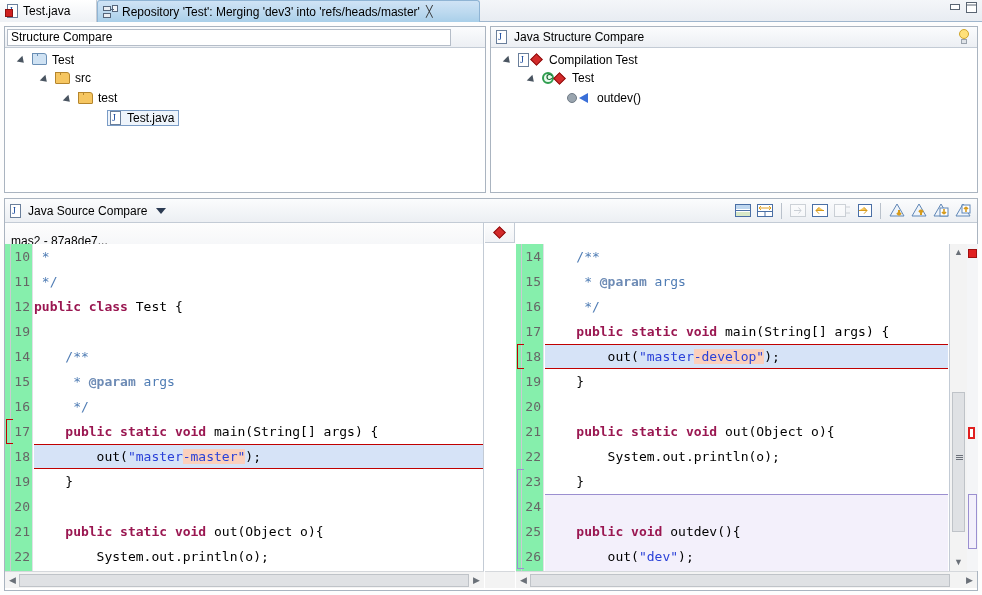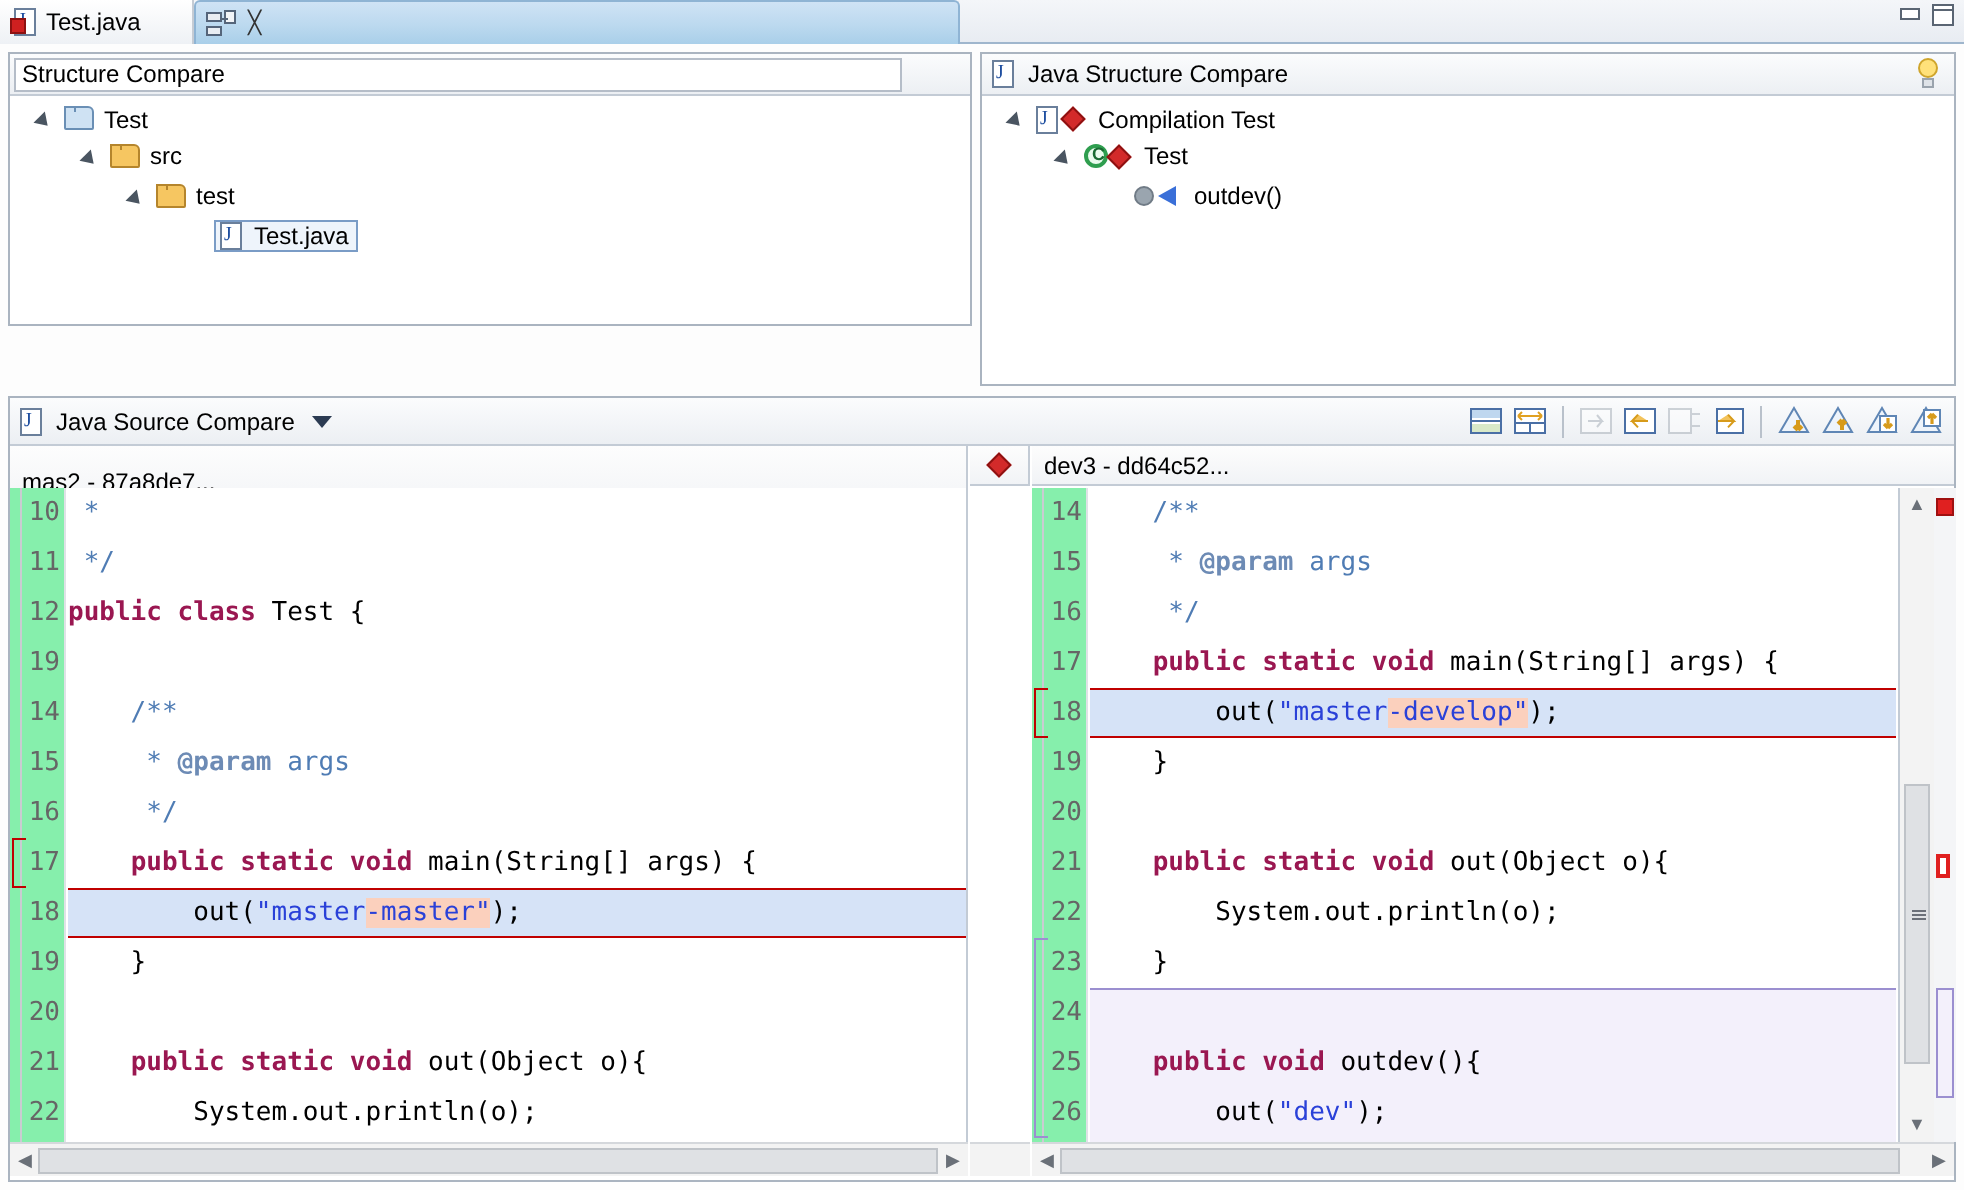--- a/index.html
+++ b/index.html
@@ -75,21 +75,21 @@
     border:1px solid #aab4c0;
   }
   .panel-hdr {
     height:21px; background:linear-gradient(#fbfcfd,#eceff3);
     border-bottom:1px solid #c3cbd5;
     display:flex; align-items:center; gap:5px; padding:0 5px;
     font-size:12px;
   }
   .panel-hdr .ttl { flex:1; }
 
-  #structCompare { left:4px; top:26px; width:482px; height:137px; }
+  #structCompare { left:4px; top:26px; width:482px; height:167px; }
   #structCompare .fieldbox {
     position:absolute; left:2px; top:2px; width:444px; height:17px;
     background:#fff; border:1px solid #b5bdc8;
   }
   #structCompare .fieldlabel {
     position:absolute; left:6px; top:3px; font-size:12px;
   }
   #structCompare .body { position:absolute; left:0; top:21px; right:0; bottom:0; background:#fff; }
 
   #javaStruct { left:490px; top:26px; width:488px; height:167px; }
@@ -230,20 +230,21 @@
       </span>
       <span class="tab-label">Test.java</span>
     </div>
     <div class="tab tab-active">
       <span class="ic ic-repo">
         <span class="b1"></span>
           <span class="b2"></span>
           <span class="b3"></span>
           <span class="ln"></span>
       </span>
+      <span class="tab-label">Repository 'Test': Merging 'dev3' into 'refs/heads/master'</span>
       <span class="tab-close">╳</span>
     </div>
     <div class="winbtns">
       <span class="winbtn">
         <svg width="13" height="12">
             <rect x="1.5" y="2.5" width="9" height="5" fill="#fff" stroke="#5a6573"></rect>
           </svg>
       </span>
       <span class="winbtn">
         <svg width="13" height="12">
@@ -431,23 +432,20 @@
     </div>
 
     <div class="cmpbody">
 
       <div class="titlerow">
         <div class="titleL">
           <span>mas2 - 87a8de7...</span>
         </div>
         <div class="titleC">
           <span class="dia"></span>
-        </div>
-        <div class="titleR">
-          <span>dev3 - dd64c52...</span>
         </div>
       </div>
 
       <div class="editor" id="edLeft">
         <div class="gutter">
           <div class="vline-left"></div>
           <div id="edLeftNums">
               <div class="lnum" style="top: 0px;">10</div>
               <div class="lnum" style="top: 25px;">11</div>
               <div class="lnum" style="top: 50px;">12</div>

